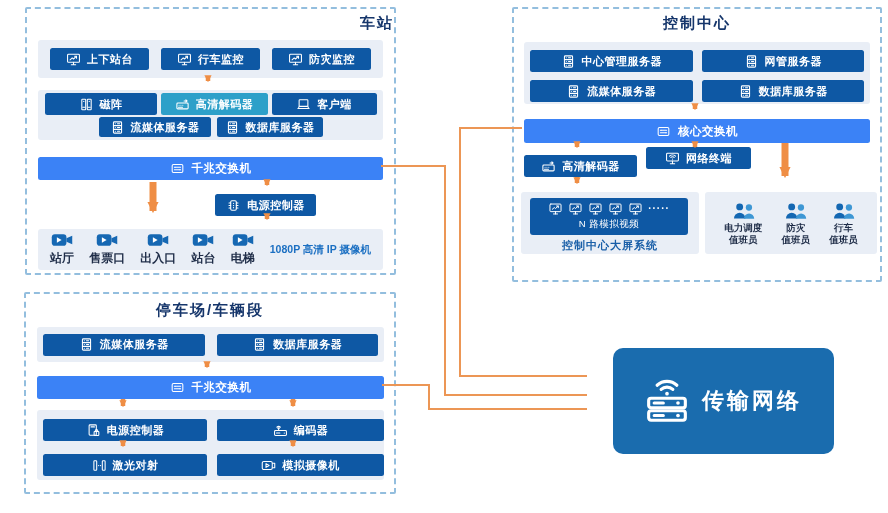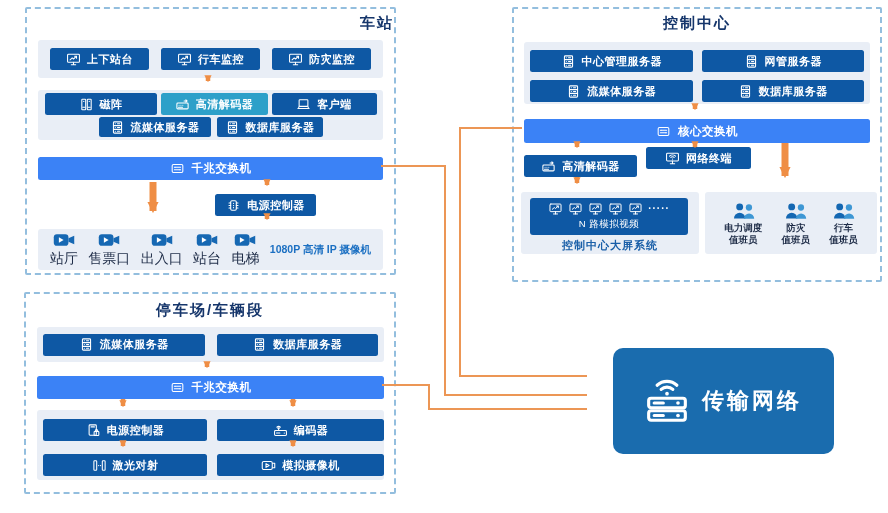--- a/index.html
+++ b/index.html
@@ -12,21 +12,21 @@
   .box{display:flex;align-items:center;justify-content:center;gap:6px;background:#0e58a4;
     color:#fff;font-size:11px;font-weight:bold;border-radius:2.5px;letter-spacing:0.5px;height:22px;}
   .box.hl{background:#2da0c9;}
   .bar{position:absolute;display:flex;align-items:center;justify-content:center;gap:7px;
     background:#3b82f6;color:#fff;font-size:11.5px;font-weight:bold;border-radius:2.5px;letter-spacing:0.5px;}
   .icon{width:15px;height:15px;color:#fff;flex:0 0 auto;display:block;}
   .st{stroke:currentColor;fill:none;stroke-width:1.7;stroke-linecap:round;stroke-linejoin:round;}
   .row{position:absolute;display:flex;align-items:center;}
   .cam{display:flex;flex-direction:column;align-items:center;gap:2px;}
   .cam .icon{width:22px;height:16px;color:#1668b3;}
-  .cam-label{font-size:14px;font-weight:normal;color:#1e2c47;}
+  .cam-label{font-size:12px;font-weight:bold;color:#1e2c47;}
   .cam-note{font-size:10.5px;font-weight:bold;color:#1b6fc2;white-space:nowrap;}
   .vw-dark{position:absolute;background:#0e58a4;border-radius:3px;display:flex;flex-direction:column;
     align-items:center;justify-content:center;gap:2px;}
   .vw-monitors{display:flex;align-items:center;gap:5px;}
   .vw-monitors .icon{width:15px;height:14px;}
   .vw-dots{color:#fff;font-size:10px;font-weight:bold;letter-spacing:1px;line-height:6px;}
   .vw-label{color:#fff;font-size:9.5px;font-weight:normal;letter-spacing:0.5px;}
   .vw-caption{position:absolute;left:0;right:0;text-align:center;font-size:11px;font-weight:bold;
     color:#1a5fa8;letter-spacing:1px;}
   .op{display:flex;flex-direction:column;align-items:center;gap:0;}

